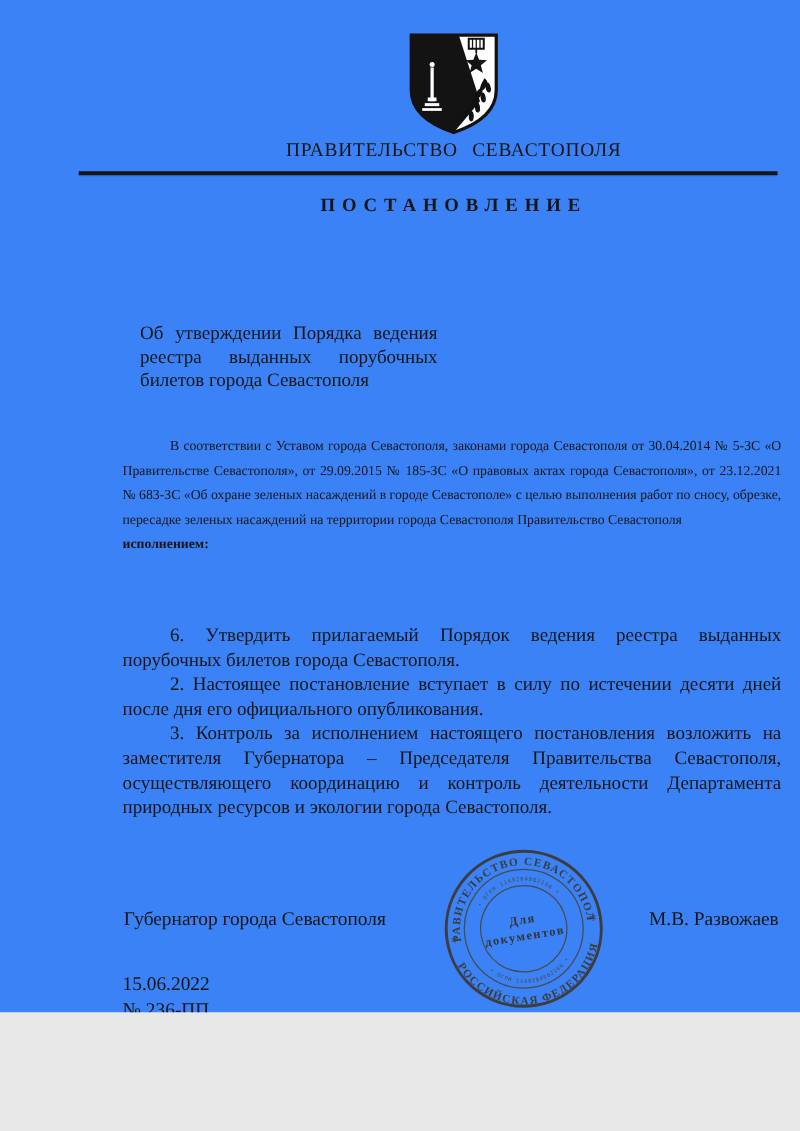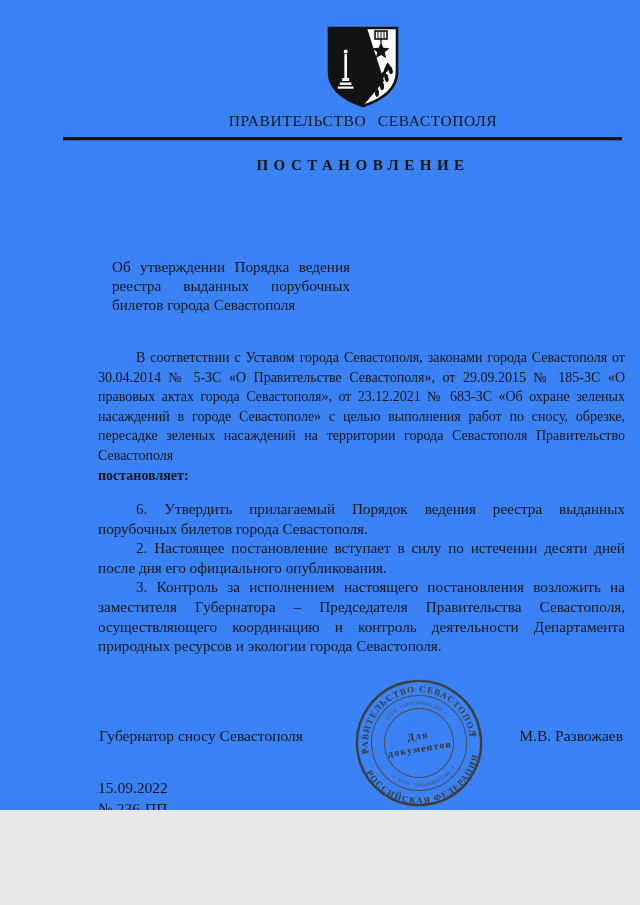--- a/index.html
+++ b/index.html
@@ -8,21 +8,21 @@
     font-family:"Liberation Serif","DejaVu Serif",serif;color:#161616;overflow:hidden;
   }
   .header-center{position:absolute;left:103px;width:520px;text-align:center;}
   .coa-wrap{position:absolute;left:324px;top:23px;width:78px;height:88px;}
   .org-name{top:112px;font-size:15.5px;letter-spacing:.6px;word-spacing:7px;}
   .rule{position:absolute;left:63px;top:137px;width:559px;height:3px;background:#151515;
         box-shadow:0 1px 0 rgba(0,0,0,.25);}
   .doc-type{top:157px;font-size:15px;font-weight:bold;letter-spacing:5.5px;}
   .subject{position:absolute;left:112px;top:257px;width:238px;font-size:15.2px;line-height:19px;
            text-align:justify;text-align-last:left;}
-  .preamble{position:absolute;left:98px;top:348px;width:527px;font-size:14px;line-height:19.6px;
+  .preamble{position:absolute;left:98px;top:348px;width:527px;font-size:11px;line-height:19.6px;
             text-align:justify;text-align-last:left;margin:0;}
   .preamble .indent{display:inline-block;width:38px;}
   .resolves{display:block;font-weight:bold;}
   .items{position:absolute;left:98px;top:499px;width:527px;}
   .items p{margin:0;font-size:15.2px;line-height:19.6px;text-align:justify;text-align-last:left;
            text-indent:38px;}
   .sig-row{position:absolute;left:99px;top:727px;width:524px;display:flex;
            justify-content:space-between;font-size:15.5px;}
   .seal{position:absolute;left:352px;top:676px;width:134px;height:134px;}
   .date-block{position:absolute;left:98px;top:777px;font-size:15.5px;line-height:21px;}
@@ -76,31 +76,31 @@
   <div class="header-center org-name">ПРАВИТЕЛЬСТВО СЕВАСТОПОЛЯ</div>
 
   <div class="rule"></div>
 
   <div class="header-center doc-type">ПОСТАНОВЛЕНИЕ</div>
 
   <div class="subject">Об утверждении Порядка ведения реестра выданных порубочных билетов города Севастополя</div>
 
   <p class="preamble">
     <span class="indent"></span><span>В соответствии с Уставом города Севастополя, законами города Севастополя от 30.04.2014 № 5-ЗС «О Правительстве Севастополя», от 29.09.2015 № 185-ЗС «О правовых актах города Севастополя», от 23.12.2021 № 683-ЗС «Об охране зеленых насаждений в городе Севастополе» с целью выполнения работ по сносу, обрезке, пересадке зеленых насаждений на территории города Севастополя Правительство Севастополя</span>
-    <b class="resolves">постановляет:</b>
+    <b class="resolves">исполнением:</b>
   </p>
 
   <div class="items">
     <p>6. Утвердить прилагаемый Порядок ведения реестра выданных порубочных билетов города Севастополя.</p>
     <p>2. Настоящее постановление вступает в силу по истечении десяти дней после дня его официального опубликования.</p>
     <p>3. Контроль за исполнением настоящего постановления возложить на заместителя Губернатора – Председателя Правительства Севастополя, осуществляющего координацию и контроль деятельности Департамента природных ресурсов и экологии города Севастополя.</p>
   </div>
 
   <div class="sig-row">
-    <span>Губернатор сносу Севастополя</span>
+    <span>Губернатор города Севастополя</span>
     <span>М.В. Развожаев</span>
   </div>
 
   <div class="seal">
     <svg width="134" height="134" viewBox="0 0 134 134">
       <g transform="rotate(-9 67 67)">
         <circle cx="67" cy="67" r="62" fill="none" stroke="#3d3d3d" stroke-width="2.4"></circle>
         <circle cx="67" cy="67" r="47.5" fill="none" stroke="#4a4a4a" stroke-width="1"></circle>
         <circle cx="67" cy="67" r="34.5" fill="none" stroke="#4a4a4a" stroke-width="1"></circle>
         <defs>
@@ -123,17 +123,17 @@
         </text>
         <text class="seal-star" x="11" y="73">*</text>
         <text class="seal-star" x="123" y="73">*</text>
         <text class="seal-center" x="67" y="63">Для</text>
         <text class="seal-center" x="67" y="76">документов</text>
       </g>
     </svg>
   </div>
 
   <div class="date-block">
-    <div>15.09.2022</div>
+    <div>15.06.2022</div>
     <div>№ 236-ПП</div>
   </div>
 
 </div>
 
 </body></html>

